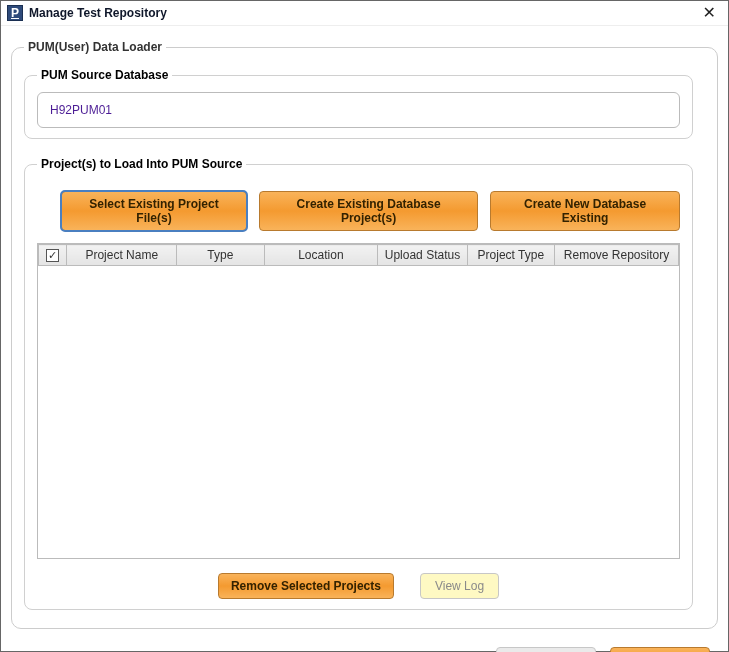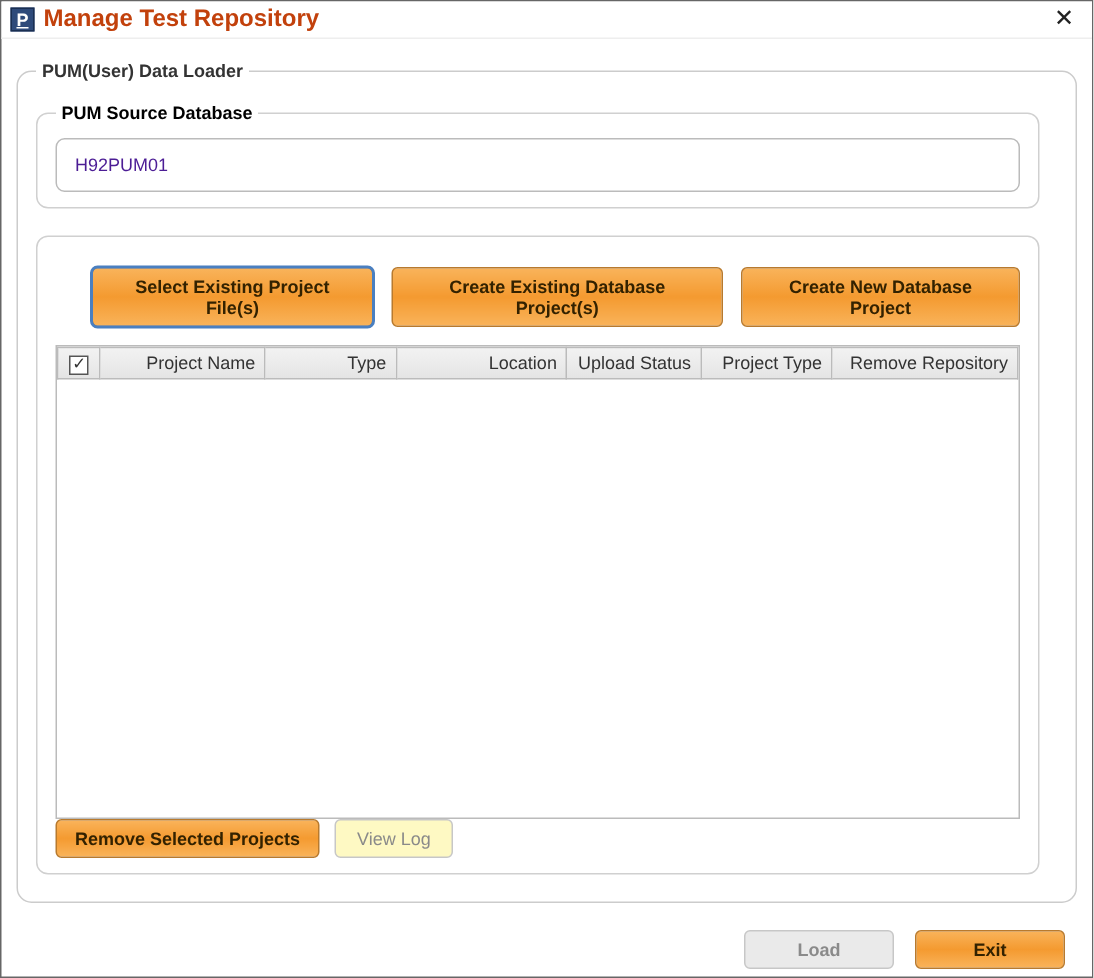--- a/index.html
+++ b/index.html
@@ -39,22 +39,22 @@
     font-size: 12px;
     display: flex;
     align-items: center;
     justify-content: center;
     margin-right: 6px;
     border: 1px solid #1a2f52;
     text-decoration: underline;
   }
   .title-text {
     font-weight: bold;
-    font-size: 16px;
-    color: #c2410c;
+    font-size: 12px;
+    color: #0f172a;
   }
   .title-spacer { flex: 1; }
   .close-x {
     font-size: 16px;
     line-height: 14px;
     padding: 2px 6px;
     cursor: pointer;
     color: #222;
   }
   .content {
@@ -135,21 +135,21 @@
     width: 100%;
     table-layout: fixed;
   }
   table.grid th {
     background: linear-gradient(#f2f2f2, #e4e4e4);
     border: 1px solid #bbb;
     font-weight: normal;
     font-size: 12px;
     color: #333;
     padding: 3px 6px;
-    text-align: right;
+    text-align: center;
     height: 20px;
     white-space: nowrap;
     overflow: hidden;
   }
   table.grid th.check-col {
     width: 28px;
     text-align: center;
     padding: 2px;
   }
   .chk {
@@ -158,22 +158,23 @@
     border: 1px solid #555;
     display: inline-flex;
     align-items: center;
     justify-content: center;
     background: #fff;
     font-size: 11px;
     line-height: 11px;
   }
   .below-table {
     display: flex;
-    justify-content: flex-start;
-    gap: 10px;
+    justify-content: center;
+    gap: 26px;
+    margin-top: 14px;
   }
   .footer {
     display: flex;
     justify-content: flex-end;
     gap: 14px;
     padding: 8px 18px 14px 18px;
   }
   .footer .fbtn {
     min-width: 100px;
     padding: 5px 16px;
@@ -209,25 +210,26 @@
   <div class="content">
     <fieldset class="outer">
       <legend>PUM(User) Data Loader</legend>
 
       <fieldset class="inner" style="margin-top:4px;">
         <legend>PUM Source Database</legend>
         <div class="db-box">H92PUM01</div>
       </fieldset>
 
       <fieldset class="inner" style="margin-top:18px;">
+        <legend>Project(s) to Load Into PUM Source</legend>
 
         <div class="btn-row">
           <button class="btn focused">Select Existing Project File(s)</button>
           <button class="btn">Create Existing Database Project(s)</button>
-          <button class="btn">Create New Database Project</button>
+          <button class="btn">Create New Database Existing</button>
         </div>
 
         <div class="table-container">
           <table class="grid">
             <colgroup>
               <col style="width:28px">
               <col style="width:108px">
               <col style="width:86px">
               <col style="width:112px">
               <col style="width:88px">

